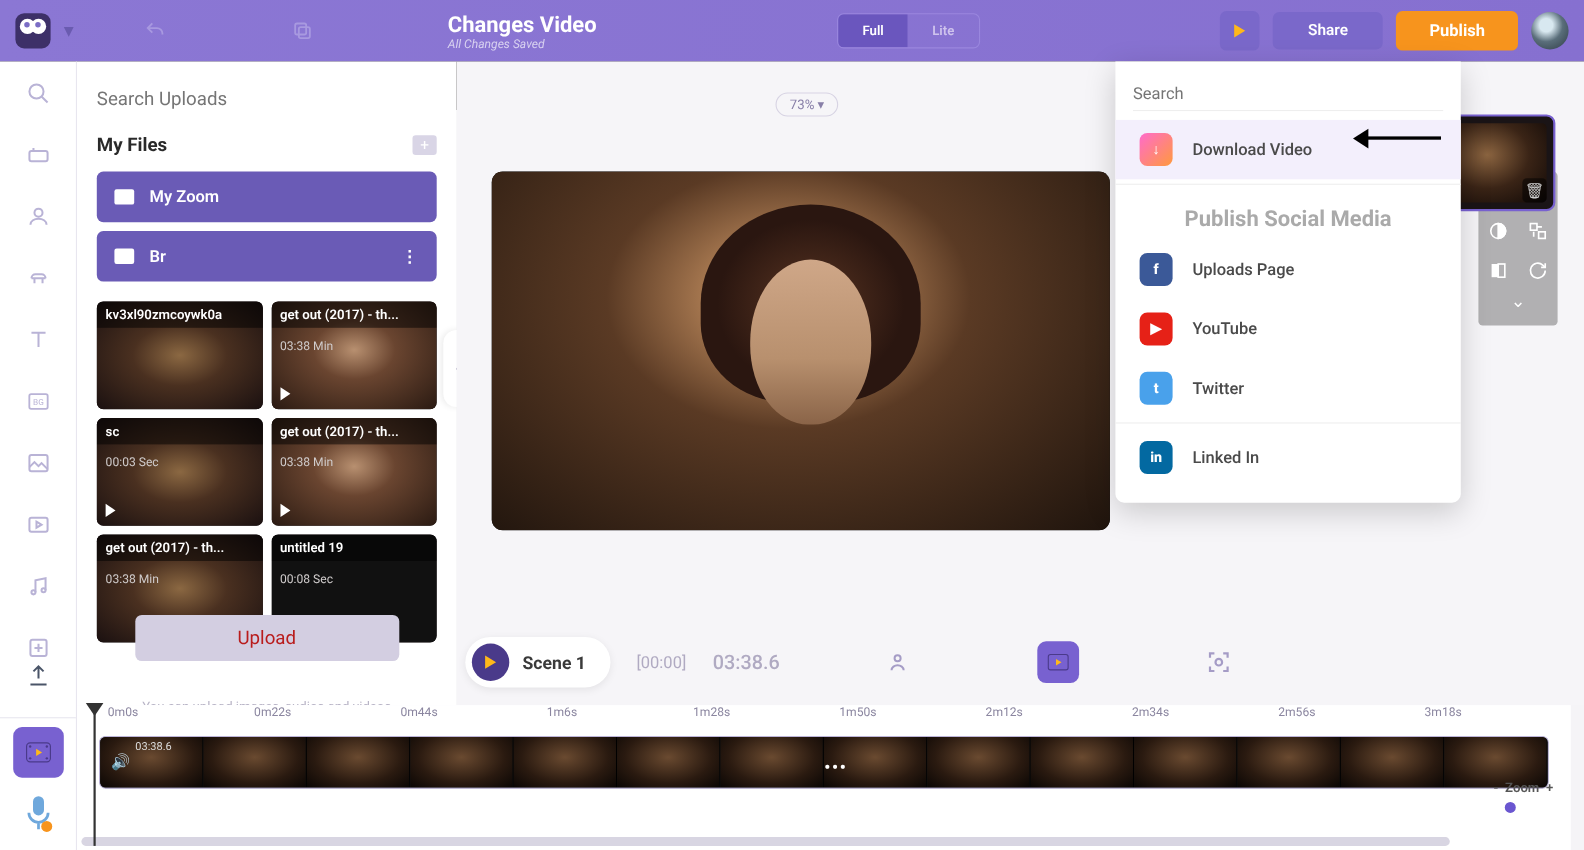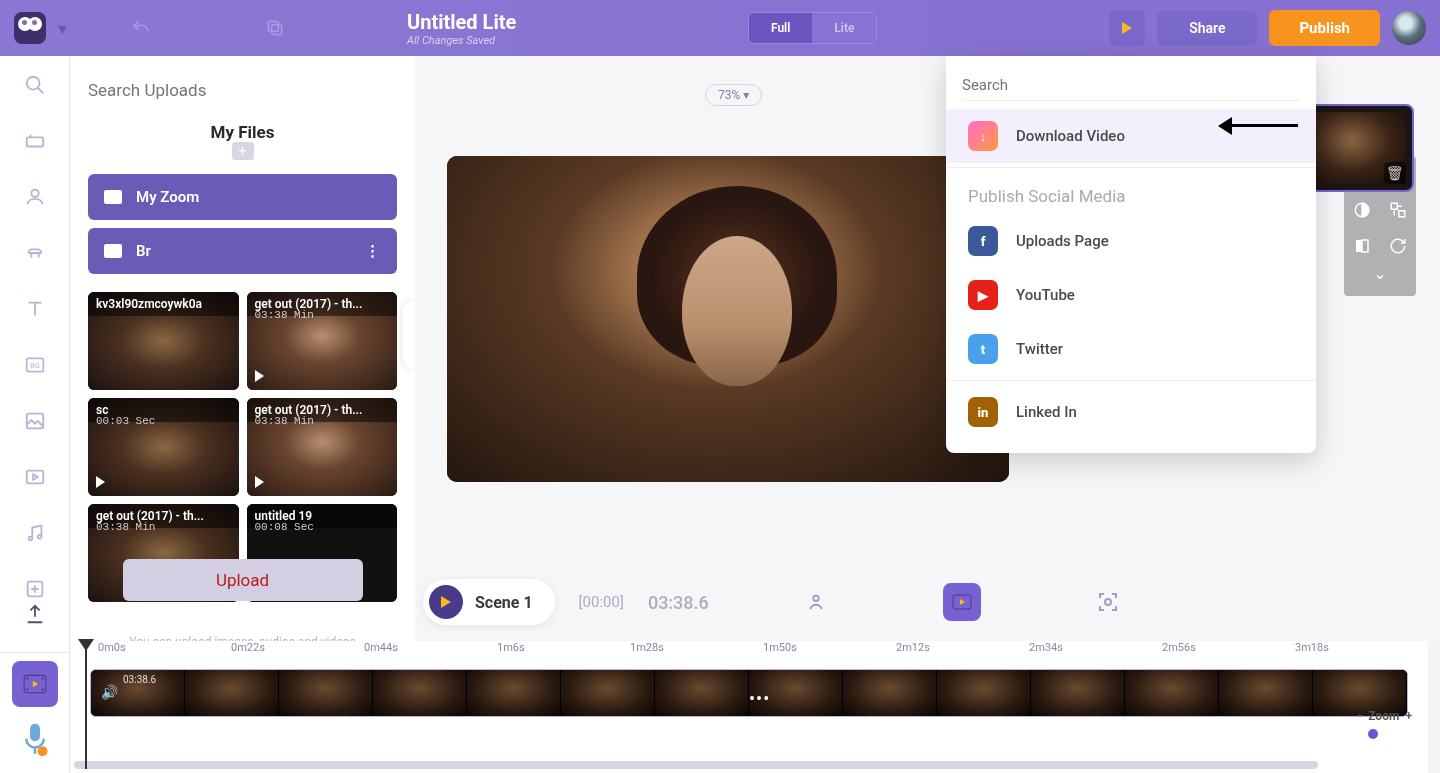--- a/index.html
+++ b/index.html
@@ -35,34 +35,34 @@
 .rail-icon.active { color: #4a5568; }
 .rail-sep { position: absolute; bottom: 120px; left: 0; right: 0; border-top: 1px solid #e8e6ef; }
 
 .rail-bottom { position: absolute; left: 0; bottom: 0; width: 70px; display: flex; flex-direction: column; align-items: center; gap: 10px; padding: 10px 0; }
 .bot-tile { width: 46px; height: 46px; border-radius: 8px; display: flex; align-items: center; justify-content: center; }
 .bot-tile.vid { background: #7861d0; }
 .bot-tile.mic { }
 
 .panel { position: absolute; left: 70px; top: 56px; width: 345px; bottom: 132px; background: #fff; padding: 18px; overflow: hidden; }
 .search-uploads { width: 100%; border: none; font-size: 17px; color: #9e98b8; padding: 6px 0 16px 0; outline: none; }
-.my-files-row { display: flex; align-items: center; justify-content: space-between; margin: 6px 0 14px 0; flex-direction: column; }
+.my-files-row { display: flex; align-items: center; justify-content: space-between; margin: 6px 0 14px 0; }
 .my-files-title { font-weight: 700; font-size: 17px; color: #2a2a2a; }
 .add-folder { width: 22px; height: 18px; background: #d9d5e6; border-radius: 3px; color: #fff; display: flex; align-items: center; justify-content: center; font-size: 14px; cursor: pointer; }
 
 .folder-row { background: #6a5bb6; color: #fff; border-radius: 6px; padding: 14px 16px; margin-bottom: 8px; display: flex; align-items: center; gap: 14px; font-weight: 600; font-size: 15px; cursor: pointer; position: relative; }
 .folder-ic { width: 18px; height: 14px; background: #fff; border-radius: 2px; }
 .folder-more { margin-left: auto; letter-spacing: 1px; }
 
 .thumb-grid { display: grid; grid-template-columns: 1fr 1fr; gap: 8px; margin-top: 18px; }
 .thumb { background: #1a1416; border-radius: 6px; height: 98px; position: relative; overflow: hidden; cursor: pointer; }
 .thumb-img { position: absolute; inset: 0; background: radial-gradient(ellipse at 50% 50%, #8b6842 0%, #4a3020 40%, #1a1010 100%); }
 .thumb-img.face2 { background: radial-gradient(ellipse at 50% 45%, #b89070 0%, #6a4530 35%, #2a1a12 100%); }
 .thumb-top { position: absolute; top: 0; left: 0; right: 0; padding: 5px 8px; background: rgba(0,0,0,.5); color: #fff; font-size: 12px; font-weight: 600; white-space: nowrap; overflow: hidden; text-overflow: ellipsis; }
-.thumb-sub { position: absolute; top: 17px; left: 8px; color: #d0cccc; font-size: 11px; font-family: Liberation Mono, monospace; }
+.thumb-sub { position: absolute; top: 34px; left: 8px; color: #d0cccc; font-size: 11px; }
 .thumb-play { position: absolute; bottom: 8px; left: 8px; width: 0; height: 0; border-left: 9px solid #fff; border-top: 6px solid transparent; border-bottom: 6px solid transparent; }
 
 .upload-btn { position: absolute; bottom: 40px; left: 50%; transform: translateX(-50%); width: 240px; padding: 11px; background: #d3cee1; color: #b91c1c; text-align: center; border-radius: 6px; font-size: 17px; cursor: pointer; }
 .upload-note { position: absolute; bottom: -8px; left: 0; right: 0; text-align: center; font-size: 12px; color: #b8b4c6; padding: 0 10px; }
 
 .panel-tab { position: absolute; left: 403px; top: 300px; width: 26px; height: 70px; background: #fff; border-radius: 12px 0 0 12px; display: flex; align-items: center; justify-content: center; color: #8c86aa; font-size: 14px; cursor: pointer; box-shadow: -2px 0 6px rgba(0,0,0,.08); }
 
 .canvas-area { position: absolute; left: 415px; top: 56px; right: 0; bottom: 132px; background: #f6f5f8; }
 .zoom-badge { position: absolute; top: 28px; left: 290px; border: 1px solid #d7d3e3; border-radius: 14px; padding: 3px 12px; font-size: 12px; color: #887fa8; cursor: pointer; }
 .video-frame { position: absolute; top: 100px; left: 32px; width: 562px; height: 326px; background: #000; border-radius: 10px; overflow: hidden; }
@@ -79,27 +79,27 @@
 .scene-bar { position: absolute; bottom: 12px; left: 8px; right: 8px; height: 54px; display: flex; align-items: center; gap: 24px; }
 .scene-pill { display: flex; align-items: center; background: #fff; border-radius: 26px; padding: 6px; gap: 12px; box-shadow: 0 2px 8px rgba(0,0,0,.08); }
 .scene-play { width: 34px; height: 34px; border-radius: 50%; background: #4a3a8a; display: flex; align-items: center; justify-content: center; cursor: pointer; }
 .scene-play .tri-play { border-left-color: #ffb81a; }
 .scene-label { font-weight: 700; font-size: 16px; color: #3a3a3a; padding-right: 16px; }
 .time-a { color: #b0aac2; font-size: 15px; }
 .time-b { color: #b0aac2; font-size: 18px; font-weight: 500; }
 .scene-ic { width: 38px; height: 38px; border-radius: 8px; display: flex; align-items: center; justify-content: center; color: #a59cc6; cursor: pointer; }
 .scene-ic.cam { background: #7861d0; color: #ffb81a; }
 
-.publish-popup { position: absolute; top: 56px; right: 124px; width: 370px; background: #fff; border-radius: 0 0 8px 8px; box-shadow: 0 8px 28px rgba(0,0,0,.18); padding: 14px 0; z-index: 50; }
+.publish-popup { position: absolute; top: 56px; right: 112px; width: 314px; background: #fff; border-radius: 0 0 8px 8px; box-shadow: 0 8px 28px rgba(0,0,0,.18); padding: 14px 0; z-index: 50; }
 .pop-search { width: calc(100% - 32px); margin: 0 16px 8px 16px; border: none; border-bottom: 1px solid #eee; padding: 6px 0; font-size: 15px; color: #999; outline: none; }
 .pop-item { display: flex; align-items: center; gap: 18px; padding: 12px 22px; cursor: pointer; }
 .pop-item.active { background: #f3effc; }
 .pop-icon { width: 30px; height: 30px; border-radius: 7px; display: flex; align-items: center; justify-content: center; font-weight: 800; font-size: 13px; color: #fff; }
 .pop-label { font-size: 15px; color: #4a4a4a; font-weight: 500; }
-.pop-section { padding: 14px 22px 8px; font-size: 17px; color: #aaa; font-weight: 400; }
+.pop-section { padding: 14px 22px 8px; font-size: 20px; color: #aaa; font-weight: 700; text-align: center; }
 .pop-div { border-top: 1px solid #eee; margin: 4px 0; }
 .pop-arrow { position: absolute; top: 68px; right: 18px; width: 70px; height: 3px; background: #000; }
 .pop-arrow::before { content: ''; position: absolute; left: -10px; top: -7px; width: 0; height: 0; border-right: 14px solid #000; border-top: 9px solid transparent; border-bottom: 9px solid transparent; }
 
 .mini-prev { position: absolute; top: 104px; right: 26px; width: 124px; height: 88px; border: 2px solid #7861d0; border-radius: 8px; background: #1a1416; z-index: 40; }
 .mini-prev-img { position: absolute; inset: 6px; background: radial-gradient(ellipse at 50% 40%, #8b6440 0%, #3a2416 50%, #0f0806 100%); border-radius: 4px; }
 .mini-del { position: absolute; bottom: 6px; right: 6px; width: 22px; height: 22px; background: rgba(0,0,0,.5); border-radius: 4px; color: #ccc; display: flex; align-items: center; justify-content: center; font-size: 14px; cursor: pointer; }
 
 .timeline { position: absolute; left: 70px; right: 12px; bottom: 0; height: 132px; background: #fff; }
 .ruler { height: 24px; display: flex; font-size: 11px; color: #8b86a0; position: relative; padding-left: 28px; }
@@ -136,21 +136,21 @@
       </svg>
   </div>
   <div style="width:70px"></div>
   <div class="top-icon">
     <svg width="20" height="20" viewBox="0 0 24 24" fill="none" stroke="currentColor" stroke-width="2">
         <rect x="8" y="8" width="12" height="12" rx="2"></rect>
         <rect x="4" y="4" width="12" height="12" rx="2"></rect>
       </svg>
   </div>
   <div class="title-block">
-    <div class="title-main">Untitled Lite</div>
+    <div class="title-main">Changes Video</div>
     <div class="title-sub">All Changes Saved</div>
   </div>
   <div style="flex:1"></div>
   <div class="seg-toggle">
     <div class="seg-btn active">Full</div>
     <div class="seg-btn">Lite</div>
   </div>
   <div style="flex:1"></div>
   <div class="top-right">
     <div class="btn-play-top">
@@ -422,21 +422,21 @@
   <div class="pop-item">
     <div class="pop-icon" style="background:#e62117">▶</div>
     <div class="pop-label">YouTube</div>
   </div>
   <div class="pop-item">
     <div class="pop-icon" style="background:#49a1eb">t</div>
     <div class="pop-label">Twitter</div>
   </div>
   <div class="pop-div"></div>
   <div class="pop-item">
-    <div class="pop-icon" style="background:#a16207">in</div>
+    <div class="pop-icon" style="background:#0369a1">in</div>
     <div class="pop-label">Linked In</div>
   </div>
 </div>
 
 <div class="timeline">
   <div class="playhead"></div>
   <div class="playhead-line"></div>
   <div class="ruler">
     <span>0m0s</span>
       <span>0m22s</span>

